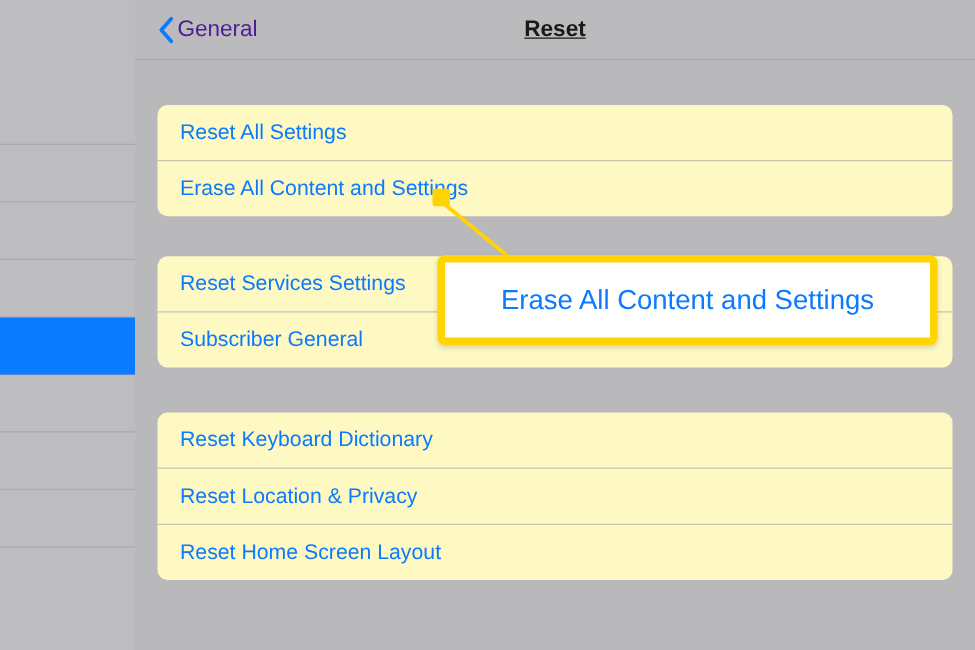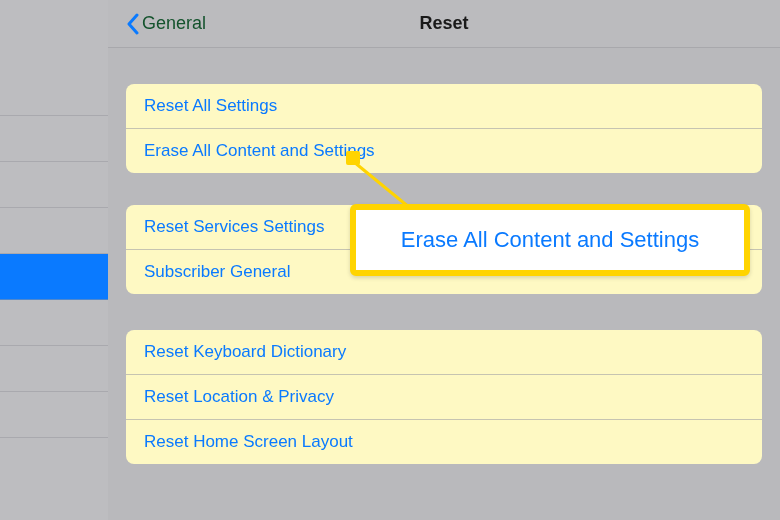--- a/index.html
+++ b/index.html
@@ -45,39 +45,40 @@
       height: 48px;
       display: flex;
       align-items: center;
       position: relative;
       border-bottom: 1px solid rgba(140,140,145,0.4);
       background: #bbbbbe;
     }
     .back {
       display: flex;
       align-items: center;
-      color: #14532d;
+      color: #4c1d95;
       font-size: 18px;
       margin-left: 18px;
       cursor: pointer;
     }
     .chevron-svg {
       width: 13px;
       height: 22px;
     }
     .back-label {
       margin-left: 3px;
     }
     .nav-title {
       position: absolute;
       left: 50%;
       transform: translateX(-50%);
       font-size: 18px;
       font-weight: 600;
       color: #1a1a1a;
+      text-decoration: underline;
     }
     .content {
       padding: 0 18px;
     }
     .group {
       background: #fef9c3;
       border-radius: 8px;
       overflow: hidden;
       margin-top: 36px;
     }

